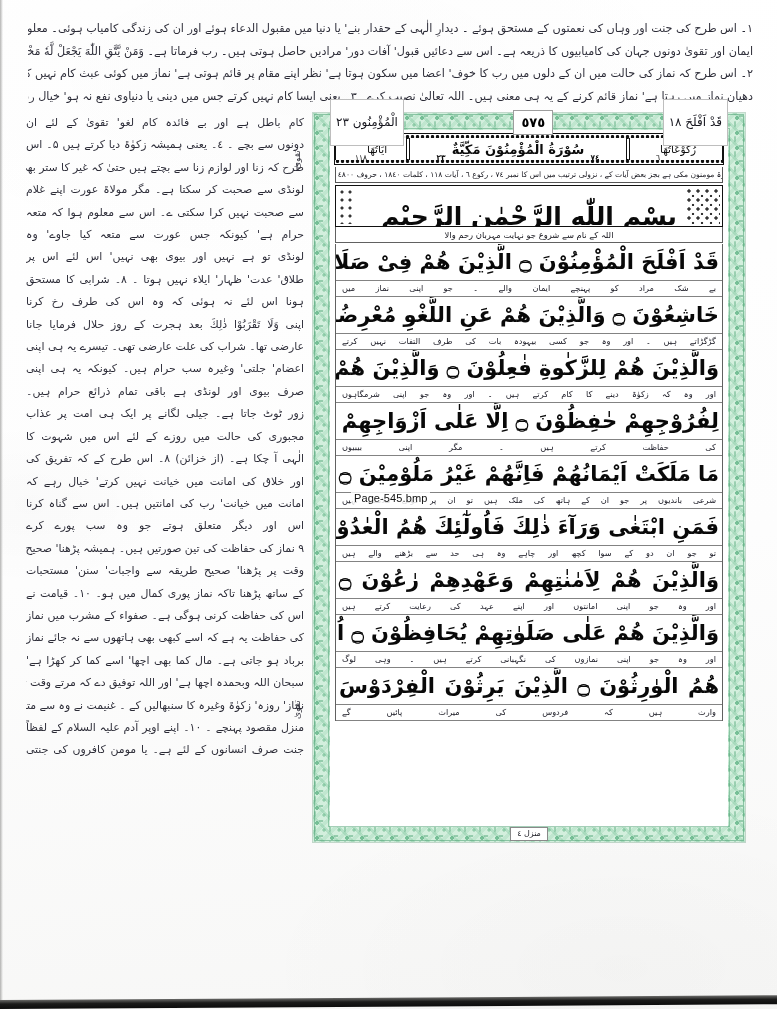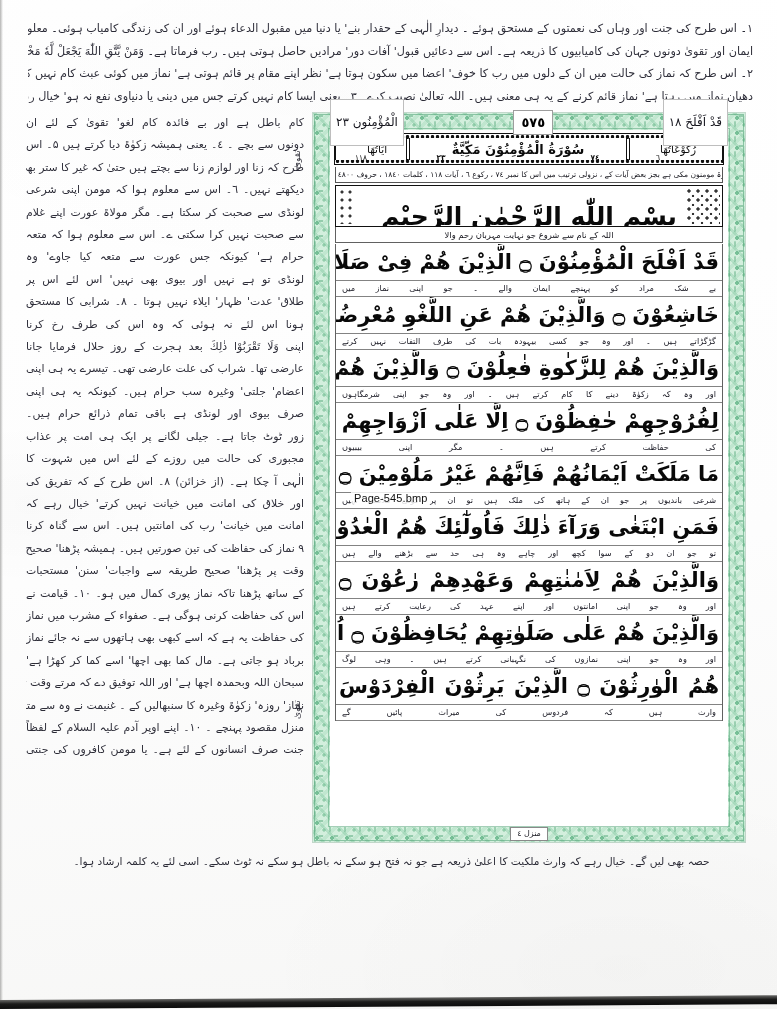--- a/index.html
+++ b/index.html
@@ -378,36 +378,36 @@
     <div class="urdu-line">١۔ اس طرح کی جنت اور وہاں کی نعمتوں کے مستحق ہوئے ۔ دیدارِ الٰہی کے حقدار بنے' یا دنیا میں مقبول الدعاء ہوئے اور ان کی زندگی کامیاب ہوئی۔ معلوم ہوا کہ</div>
     <div class="urdu-line">ایمان اور تقویٰ دونوں جہان کی کامیابیوں کا ذریعہ ہے۔ اس سے دعائیں قبول' آفات دور' مرادیں حاصل ہوتی ہیں۔ رب فرماتا ہے۔ وَمَنْ يَّتَّقِ اللّٰهَ يَجْعَلْ لَّهٗ مَخْرَجًا</div>
     <div class="urdu-line">٢۔ اس طرح کہ نماز کی حالت میں ان کے دلوں میں رب کا خوف' اعضا میں سکون ہوتا ہے' نظر اپنے مقام پر قائم ہوتی ہے' نماز میں کوئی عبث کام نہیں کرتے۔</div>
     <div class="urdu-line">دھیان نماز میں رہتا ہے' نماز قائم کرنے کے یہ ہی معنی ہیں۔ اللہ تعالیٰ نصیب کرے۔ ٣۔ یعنی ایسا کام نہیں کرتے جس میں دینی یا دنیاوی نفع نہ ہو' خیال رہے کہ مضر</div>
   </div>
 
   <div id="commentary-left">
     <div class="urdu-line">کام باطل ہے اور بے فائدہ کام لغو' تقویٰ کے لئے ان</div>
     <div class="urdu-line">دونوں سے بچے ۔ ٤۔ یعنی ہمیشہ زکوٰۃ دیا کرتے ہیں ۵۔ اس</div>
     <div class="urdu-line">طرح کہ زنا اور لوازم زنا سے بچتے ہیں حتیٰ کہ غیر کا ستر بھی</div>
-    <div class="urdu-line">دیکھتے نہیں۔ ٦۔ اس سے معلوم ہوا کہ مومن اپنی شرعی</div>
     <div class="urdu-line">لونڈی سے صحبت کر سکتا ہے۔ مگر مولاۃ عورت اپنے غلام</div>
     <div class="urdu-line">سے صحبت نہیں کرا سکتی ے۔ اس سے معلوم ہوا کہ متعہ</div>
     <div class="urdu-line">حرام ہے' کیونکہ جس عورت سے متعہ کیا جاوے' وہ</div>
     <div class="urdu-line">لونڈی تو ہے نہیں اور بیوی بھی نہیں' اس لئے اس پر</div>
     <div class="urdu-line">طلاق' عدت' ظہار' ایلاء نہیں ہوتا ۔ ٨۔ شرابی کا مستحق</div>
     <div class="urdu-line">ہونا اس لئے نہ ہوئی کہ وہ اس کی طرف رخ کرنا</div>
     <div class="urdu-line">اپنی وَلَا تَقْرَبُوْا ذٰلِكَ بعد ہجرت کے روز حلال فرمایا جانا</div>
     <div class="urdu-line">عارضی تھا۔ شراب کی علت عارضی تھی۔ تیسرے یہ ہی اپنی</div>
     <div class="urdu-line">اعضام' جلتی' وغیرہ سب حرام ہیں۔ کیونکہ یہ ہی اپنی</div>
     <div class="urdu-line">صرف بیوی اور لونڈی ہے باقی تمام ذرائع حرام ہیں۔</div>
     <div class="urdu-line">زور ٹوٹ جاتا ہے۔ جیلی لگانے پر ایک ہی امت پر عذاب</div>
     <div class="urdu-line">مجبوری کی حالت میں روزے کے لئے اس میں شہوت کا</div>
     <div class="urdu-line">الٰہی آ چکا ہے۔ (از خزائن) ٨۔ اس طرح کے کہ تفریق کی</div>
     <div class="urdu-line">اور خلاق کی امانت میں خیانت نہیں کرتے' خیال رہے کہ</div>
     <div class="urdu-line">امانت میں خیانت' رب کی امانتیں ہیں۔ اس سے گناہ کرنا</div>
+    <div class="urdu-line">اس اور دیگر متعلق ہوتے جو وہ سب پورے کرے</div>
     <div class="urdu-line">٩ نماز کی حفاظت کی تین صورتیں ہیں۔ ہمیشہ پڑھنا' صحیح</div>
     <div class="urdu-line">وقت پر پڑھنا' صحیح طریقہ سے واجبات' سنن' مستحبات</div>
     <div class="urdu-line">کے ساتھ پڑھنا تاکہ نماز پوری کمال میں ہو۔ ١٠۔ قیامت نے</div>
     <div class="urdu-line">اس کی حفاظت کرنی ہوگی ہے۔ صفواء کے مشرب میں نماز</div>
     <div class="urdu-line">کی حفاظت یہ ہے کہ اسے کبھی بھی ہاتھوں سے نہ جائے نماز</div>
     <div class="urdu-line">برباد ہو جاتی ہے۔ مال کما بھی اچھا' اسے کما کر کھڑا ہے'</div>
     <div class="urdu-line">سبحان اللہ وبحمدہ اچھا ہے' اور اللہ توفیق دے کہ مرتے وقت تک</div>
     <div class="urdu-line">نماز' روزہ' زکوٰۃ وغیرہ کا سنبھالیں کے ۔ غنیمت نے وہ سے متاع</div>
     <div class="urdu-line">منزل مقصود پہنچے ۔ ١٠۔ اپنے اوپر آدم علیہ السلام کے لفظاً</div>
     <div class="urdu-line">جنت صرف انسانوں کے لئے ہے۔ یا مومن کافروں کی جنتی</div>
@@ -501,21 +501,18 @@
       <div class="hdr-chip" id="para-chip">قَدْ اَفْلَحَ ١٨</div>
       <div id="page-number-chip">٥٧٥</div>
       <div class="hdr-chip" id="surah-chip">الْمُؤْمِنُون ٢٣</div>
     </div>
 
     <div id="panel-footer">
       <div id="manzil-chip">منزل ٤</div>
     </div>
   </div>
 
-  <div id="commentary-bottom">
-    <div class="urdu-line">حصہ بھی لیں گے۔ خیال رہے کہ وارث ملکیت کا اعلیٰ ذریعہ ہے جو نہ فتح ہو سکے نہ باطل ہو سکے نہ ٹوٹ سکے۔ اسی لئے یہ کلمہ ارشاد ہوا۔</div>
-  </div>
 
   <div id="file-label">Page-545.bmp</div>
 
   <div id="scan-left-edge"></div>
   <div id="scan-bottom-edge"></div>
 </div>
 
 </body></html>

